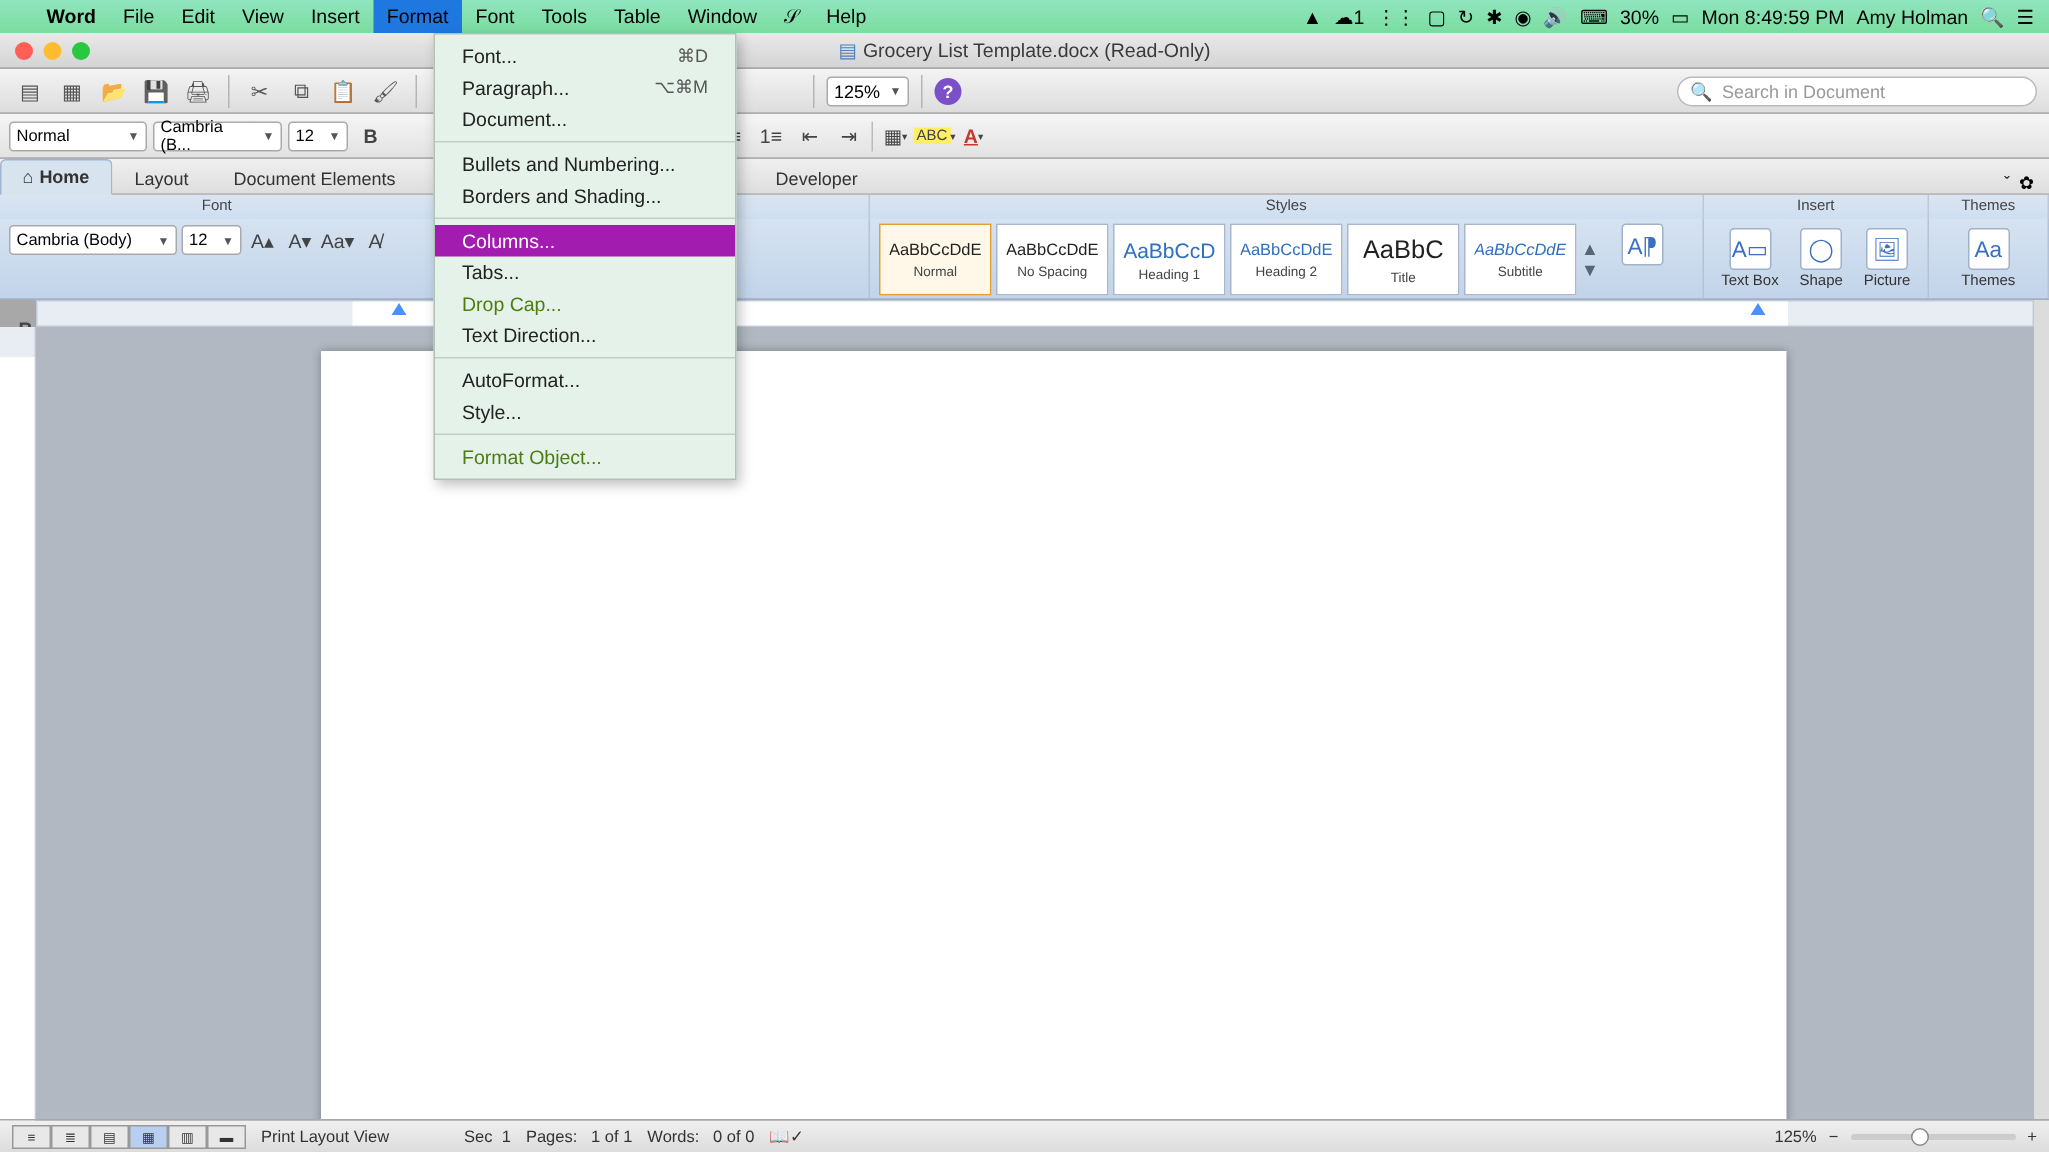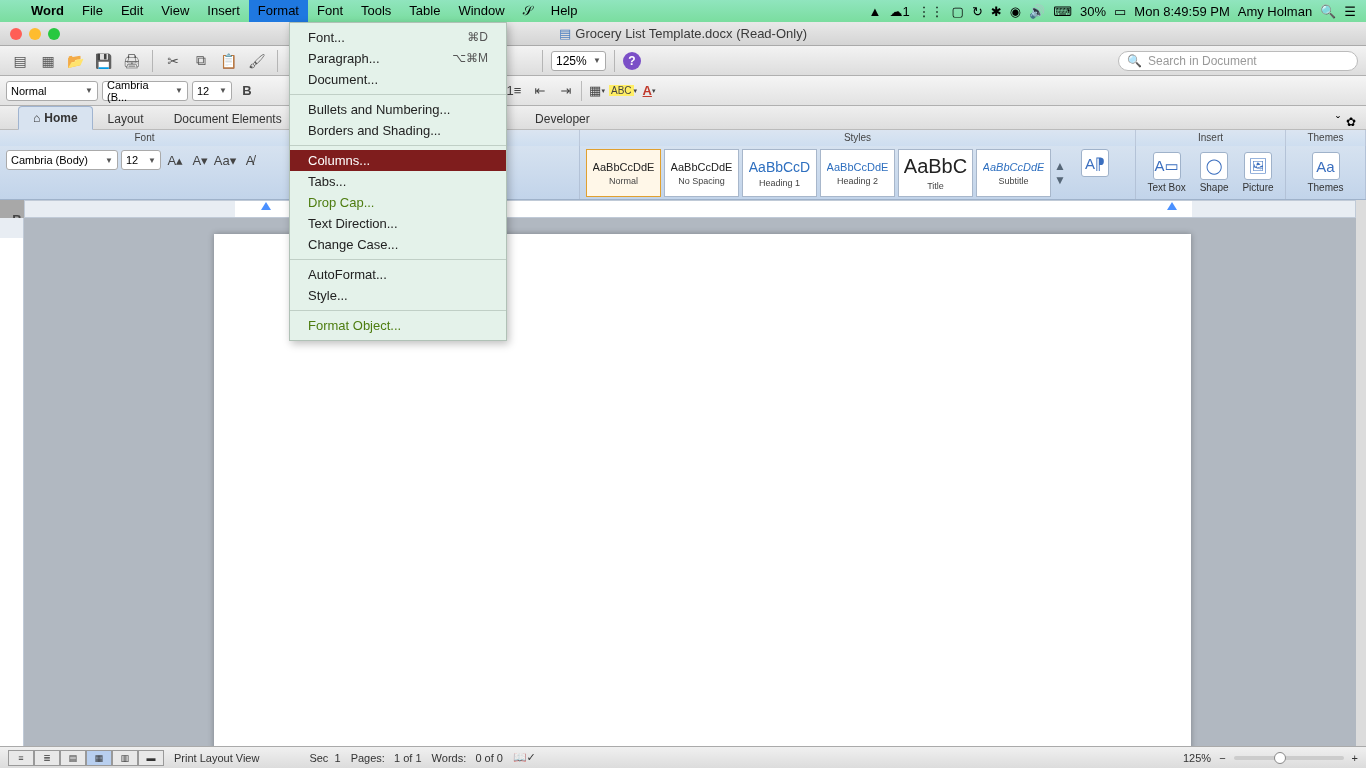--- a/index.html
+++ b/index.html
@@ -32,21 +32,21 @@
 
 
 .fmtbar { position:absolute; top:76px; left:0; right:0; height:30px; background:linear-gradient(#f5f5f5,#e2e2e2); border-bottom:1px solid #b0b0b0; display:flex; align-items:center; padding:0 6px; gap:4px; }
 .combo { height:20px; background:#fff; border:1px solid #aaa; border-radius:3px; display:flex; align-items:center; padding:0 4px; font-size:11px; justify-content:space-between; }
 .combo .dd { font-size:8px; color:#555; margin-left:4px; }
 .icn { width:22px; height:22px; display:flex; align-items:center; justify-content:center; font-size:13px; color:#444; }
 .hl { background:#ffee66; padding:0 2px; font-size:10px; }
 .fcolor { color:#c0392b; font-weight:bold; text-decoration:underline; text-decoration-color:#c0392b; }
 
 
-.tabs { position:absolute; top:106px; left:0; right:0; height:24px; background:linear-gradient(#efefef,#dedede); border-bottom:1px solid #bbb; display:flex; align-items:flex-end; padding-left:18px; gap:0; }
+.tabs { position:absolute; top:106px; left:0; right:0; height:24px; background:linear-gradient(#efefef,#dedede); border-bottom:1px solid #bbb; display:flex; align-items:flex-end; gap:0; }
 .tab { padding:4px 14px; font-size:12px; color:#333; border:1px solid transparent; border-bottom:none; position:relative; top:1px; }
 .tab.active { background:#d8e3f0; border:1px solid #a0b4d0; border-bottom:1px solid #d8e3f0; border-radius:4px 4px 0 0; font-weight:bold; }
 .tabs .homeic { margin-right:4px; }
 .tabs .rightctl { margin-left:auto; display:flex; gap:6px; padding-right:10px; }
 
 
 .ribhdr { position:absolute; top:130px; left:0; right:0; height:16px; background:linear-gradient(#dbe5f1,#cedef0); font-size:10px; color:#444; display:flex; }
 .ribhdr .lbl { border-right:1px solid #bcc8da; text-align:center; line-height:16px;}
 .ribhdr .lbl.font { width:290px; }
 .ribhdr .lbl.para { width:290px; }
@@ -86,24 +86,24 @@
 
 .status { position:absolute; bottom:0; left:0; right:0; height:22px; background:linear-gradient(#f0f0f0,#dcdcdc); border-top:1px solid #aaa; display:flex; align-items:center; font-size:11px; color:#333; padding:0 8px; gap:10px; }
 .status .viewbtns { display:flex; gap:0; }
 .status .vb { width:26px; height:16px; border:1px solid #999; background:#e8e8e8; display:flex;align-items:center;justify-content:center;font-size:9px; }
 .status .vb.sel { background:#b8cfef; }
 .status .right { margin-left:auto; display:flex; align-items:center; gap:8px; }
 .slider { width:110px; height:4px; background:#ccc; border-radius:2px; position:relative; }
 .slider .thumb { position:absolute; left:40px; top:-4px; width:12px; height:12px; background:#fff; border:1px solid #888; border-radius:50%; }
 
 
-.dropdown { position:absolute; top:22px; left:289px; width:218px; background:#e4f2ea; border:1px solid #b0c1b6; box-shadow:2px 3px 8px rgba(0,0,0,.25); padding:4px 0; z-index:100; font-size:13px; }
+.dropdown { position:absolute; top:22px; left:289px; width:202px; background:#e4f2ea; border:1px solid #b0c1b6; box-shadow:2px 3px 8px rgba(0,0,0,.25); padding:4px 0; z-index:100; font-size:13px; }
 .dropdown .mi { padding:3px 18px; color:#222; display:flex; justify-content:space-between; }
 .dropdown .mi .sc { color:#555; font-size:12px; }
-.dropdown .mi.sel { background:#7f1d1d; color:#fff; }
+.dropdown .mi.sel { background:#a21caf; color:#fff; }
 .dropdown .mi.dis { color:#4d7c0f; }
 .dropdown hr { border:none; border-top:1px solid #c0cfc6; margin:4px 0; }
 .help { width:18px;height:18px;border-radius:50%;background:#7b4fc7;color:#fff;display:flex;align-items:center;justify-content:center;font-size:12px;font-weight:bold; }
 .navarrow { position:absolute; left:12px; top:218px; font-size:10px; color:#555; }
 </style>
 </head>
 <body>
 
 <div class="menubar">
   <div class="apple"></div>
@@ -282,21 +282,21 @@
       </div>
     <div class="stylebox">
         <div class="prev" style="color:#2e6fbf;font-size:14px">AaBbCcD</div>
         <div>Heading 1</div>
       </div>
     <div class="stylebox">
         <div class="prev" style="color:#2e6fbf">AaBbCcDdE</div>
         <div>Heading 2</div>
       </div>
     <div class="stylebox">
-        <div class="prev" style="font-size:20px">AaBbC</div>
+        <div class="prev" style="font-size:17px">AaBbC</div>
         <div>Title</div>
       </div>
     <div class="stylebox">
         <div class="prev" style="color:#2e6fbf;font-style:italic">AaBbCcDdE</div>
         <div>Subtitle</div>
       </div>
     <div style="width:18px;display:flex;flex-direction:column;justify-content:center;color:#567">
       <span>▲</span>
       <span>▼</span>
     </div>
@@ -390,23 +390,20 @@
     </div>
   <div class="mi">
       <span>Tabs...</span>
     </div>
   <div class="mi dis">
       <span>Drop Cap...</span>
     </div>
   <div class="mi">
       <span>Text Direction...</span>
     </div>
-  <div class="mi">
-      <span>Change Case...</span>
-    </div>
   <hr>
   <div class="mi">
       <span>AutoFormat...</span>
     </div>
   <div class="mi">
       <span>Style...</span>
     </div>
   <hr>
   <div class="mi dis">
       <span>Format Object...</span>

